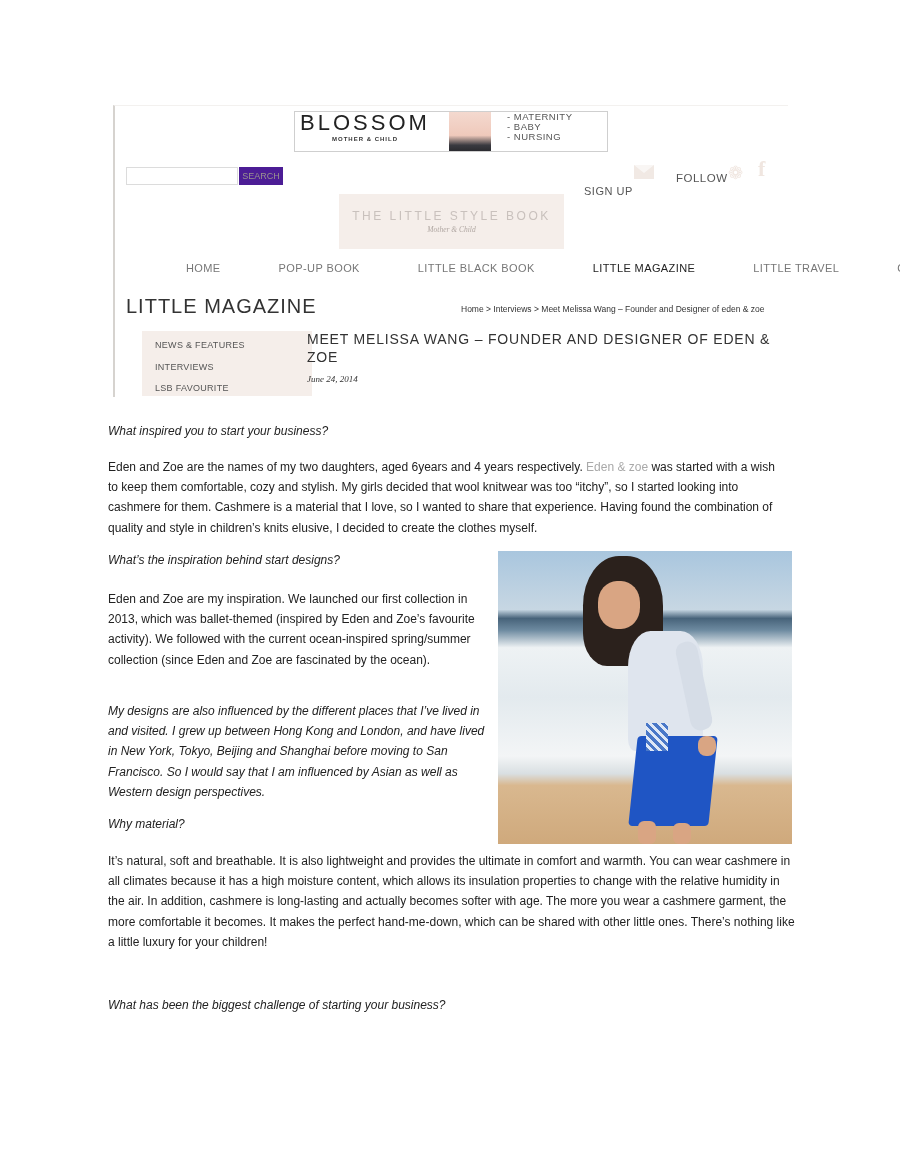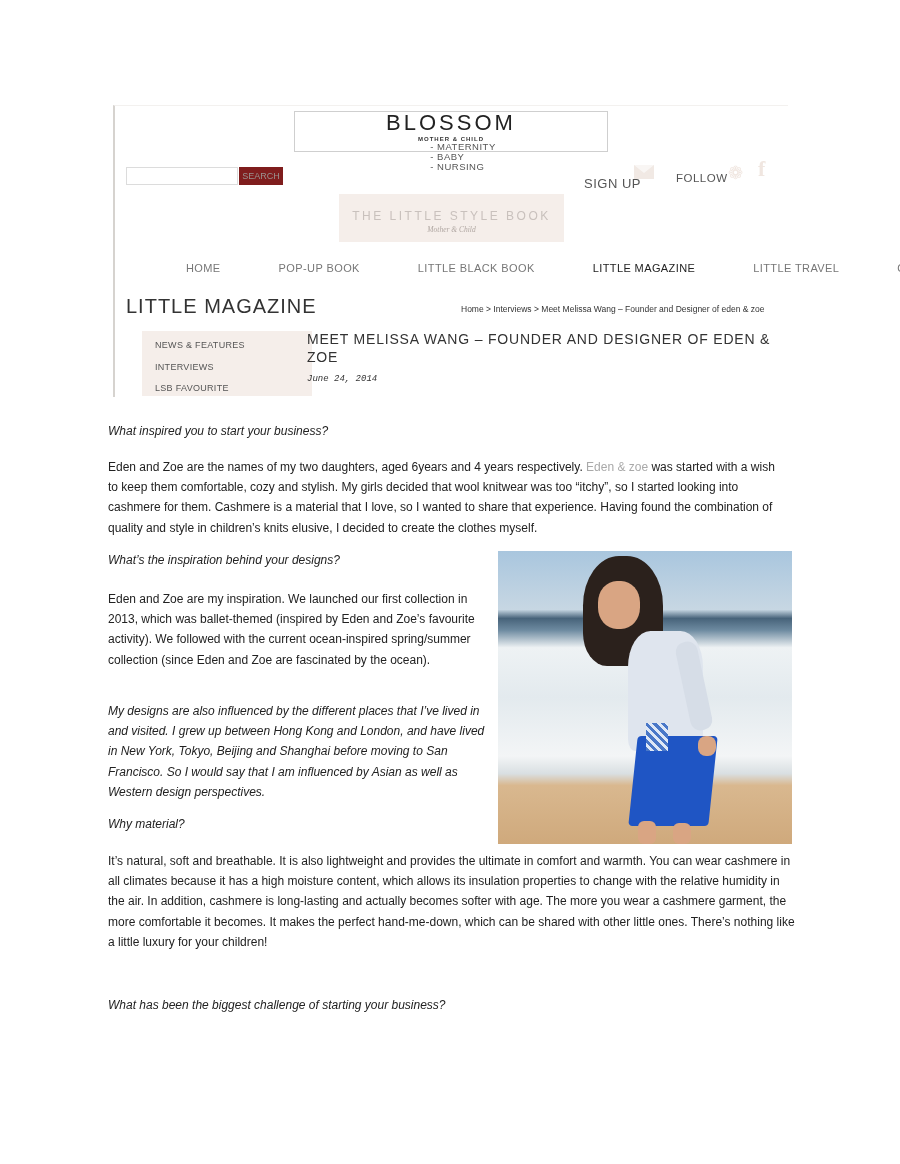--- a/index.html
+++ b/index.html
@@ -7,70 +7,70 @@
   body { position: relative; font-family: "Liberation Sans", sans-serif; color: #2a2a2a; overflow: hidden; }
 
   
   .site-frame {
     position: absolute; left: 113px; top: 105px; width: 675px; height: 292px;
     border-left: 2px solid #d6d3cf; border-top: 1px solid #f3f1ef;
   }
 
   .banner {
     position: absolute; left: 294px; top: 111px; width: 314px; height: 41px;
-    border: 1px solid #cfcfcf; background: #fff; display: flex; align-items: center; flex-direction: column;
+    border: 1px solid #cfcfcf; background: #fff; display: flex; 
   }
   .banner .brand { width: 140px; text-align: center; }
   .banner .brand-name { font-family: "Liberation Sans", sans-serif; font-size: 22px; letter-spacing: 3px; color: #222; line-height: 22px; }
   .banner .brand-sub { font-size: 6px; letter-spacing: 1px; font-weight: bold; color: #333; margin-top: 2px; }
   .banner .brand-photo {
     width: 42px; height: 39px; margin-left: 14px;
     background: linear-gradient(180deg, #f4d9cf 0%, #efc9bb 60%, #3a3a40 85%, #2b2b30 100%);
   }
-  .banner .brand-list { margin-left: 24px; font-size: 9.5px; color: #555; line-height: 10px; letter-spacing: 0.5px; }
+  .banner .brand-list { margin-left: 16px; font-size: 9.5px; color: #555; line-height: 10px; letter-spacing: 0.5px; }
 
   .search-input {
     position: absolute; left: 126px; top: 167px; width: 112px; height: 18px;
     border: 1px solid #dcdcdc; background: #fff;
   }
   .search-btn {
     position: absolute; left: 239px; top: 167px; width: 44px; height: 18px;
-    background: #7f1d1d; color: #9a9390; font-size: 9px; text-align: center; line-height: 18px;
+    background: #4c1d95; color: #9a9390; font-size: 9px; text-align: center; line-height: 18px;
   }
 
-  .signup { position: absolute; left: 584px; top: 176px; font-size: 13px; color: #555; letter-spacing: 0.5px; }
+  .signup { position: absolute; left: 584px; top: 185px; font-size: 11px; color: #555; letter-spacing: 0.5px; }
   .mail-icon { position: absolute; left: 634px; top: 165px; width: 20px; height: 14px; background: #f1e9e4; }
   .mail-icon::before { content: ""; position: absolute; left: 0; top: 0; width: 0; height: 0;
     border-left: 10px solid transparent; border-right: 10px solid transparent; border-top: 8px solid #fff; opacity: 0.6; }
   .follow { position: absolute; left: 676px; top: 172px; font-size: 11.5px; color: #555; letter-spacing: 0.5px; }
   .twitter-icon { position: absolute; left: 728px; top: 164px; font-size: 18px; color: #f0e6e0; line-height: 18px; }
   .facebook-icon { position: absolute; left: 758px; top: 158px; font-size: 22px; color: #f0e6e0; font-weight: bold; font-family: "Liberation Serif", serif; line-height: 22px; }
 
   .logo-box {
-    position: absolute; left: 339px; top: 194px; width: 225px; height: 48px;
+    position: absolute; left: 339px; top: 194px; width: 225px; height: 55px;
     background: #f5eeea; text-align: center;
   }
   .logo-title { margin-top: 15px; font-size: 12px; letter-spacing: 2.5px; color: #c9c1bd; }
   .logo-sub { font-family: "Liberation Serif", serif; font-style: italic; font-size: 7.5px; color: #b0a7a2; margin-top: 2px; }
 
   .nav { position: absolute; left: 142px; top: 262px; display: flex; gap: 0; font-size: 11px; letter-spacing: 0.4px; }
   .nav-item { color: #777; margin-right: 14px; white-space: nowrap; padding-left: 44px; }
   .nav-item.active { color: #222; }
 
   .section-title { position: absolute; left: 126px; top: 295px; font-size: 20px; letter-spacing: 1px; color: #333; }
   .breadcrumb { position: absolute; left: 461px; top: 304px; font-size: 8.5px; color: #333; white-space: nowrap; }
 
   .sidebar {
     position: absolute; left: 142px; top: 331px; width: 170px; height: 65px;
     background: #f5eeea; padding: 9px 0 0 13px;
   }
   .sidebar-item { font-size: 9px; color: #555; letter-spacing: 0.3px; height: 21.5px; }
 
   .article-title { position: absolute; left: 307px; top: 330px; width: 470px; font-size: 14px; line-height: 18px; letter-spacing: 0.8px; color: #333; }
-  .article-date { position: absolute; left: 307px; top: 374px; font-size: 9px; font-style: italic; color: #333; font-family: Liberation Mono, monospace; }
+  .article-date { position: absolute; left: 307px; top: 374px; font-size: 9px; font-style: italic; color: #333; font-family: Liberation Serif, serif; }
 
   .body-text { position: absolute; font-size: 12px; line-height: 20.2px; color: #222; }
   .q { position: absolute; font-size: 12px; font-style: italic; color: #222; text-align: right; }
   .link-muted { color: #a9a9a9; }
 
   .photo {
     position: absolute; left: 498px; top: 551px; width: 294px; height: 293px; overflow: hidden;
     background: linear-gradient(180deg, #a9c6de 0%, #c7d7e3 20%, #47637a 23%, #6d8aa0 27%, #eef2f4 33%, #e3eaee 50%, #f3f5f6 70%, #d9dfe2 76%, #d9b88f 80%, #cfa97c 100%);
   }
   .photo .hair { position: absolute; left: 85px; top: 5px; width: 80px; height: 110px; border-radius: 45% 45% 30% 30%; background: #2b211c; }
@@ -134,21 +134,21 @@
   <div class="sidebar-item">INTERVIEWS</div>
   <div class="sidebar-item">LSB FAVOURITE</div>
 </div>
 
 <div class="article-title">MEET MELISSA WANG – FOUNDER AND DESIGNER OF EDEN &amp; ZOE</div>
 <div class="article-date">June 24, 2014</div>
 
 <div class="q" style="left:108px; top:424px;">What inspired you to start your business?</div>
 <div class="body-text" style="left:108px; top:457px; width:680px;"><span>Eden and Zoe are the names of my two daughters, aged 6years and 4 years respectively. </span><span class="link-muted">Eden &amp; zoe</span><span> was started with a wish to keep them comfortable, cozy and stylish. My girls decided that wool knitwear was too “itchy”, so I started looking into cashmere for them. Cashmere is a material that I love, so I wanted to share that experience. Having found the combination of quality and style in children’s knits elusive, I decided to create the clothes myself.</span></div>
 
-<div class="q" style="left:108px; top:553px;">What’s the inspiration behind your designs?</div>
+<div class="q" style="left:108px; top:553px;">What’s the inspiration behind start designs?</div>
 <div class="body-text" style="left:108px; top:589px; width:380px;">Eden and Zoe are my inspiration. We launched our first collection in 2013, which was ballet-themed (inspired by Eden and Zoe’s favourite activity). We followed with the current ocean-inspired spring/summer collection (since Eden and Zoe are fascinated by the ocean).</div>
 <div class="body-text" style="left:108px; top:701px; width:380px;font-style:italic;">My designs are also influenced by the different places that I’ve lived in and visited. I grew up between Hong Kong and London, and have lived in New York, Tokyo, Beijing and Shanghai before moving to San Francisco. So I would say that I am influenced by Asian as well as Western design perspectives.</div>
 
 <div class="q" style="left:108px; top:817px;">Why material?</div>
 <div class="body-text" style="left:108px; top:851px; width:690px;">It’s natural, soft and breathable. It is also lightweight and provides the ultimate in comfort and warmth. You can wear cashmere in all climates because it has a high moisture content, which allows its insulation properties to change with the relative humidity in the air. In addition, cashmere is long-lasting and actually becomes softer with age. The more you wear a cashmere garment, the more comfortable it becomes. It makes the perfect hand-me-down, which can be shared with other little ones. There’s nothing like a little luxury for your children!</div>
 
 <div class="q" style="left:108px; top:966px;margin-top:32px;">What has been the biggest challenge of starting your business?</div>
 
 <div class="photo" title="Girl in light blue cardigan and blue skirt on the beach">
   <div class="hair"></div>

